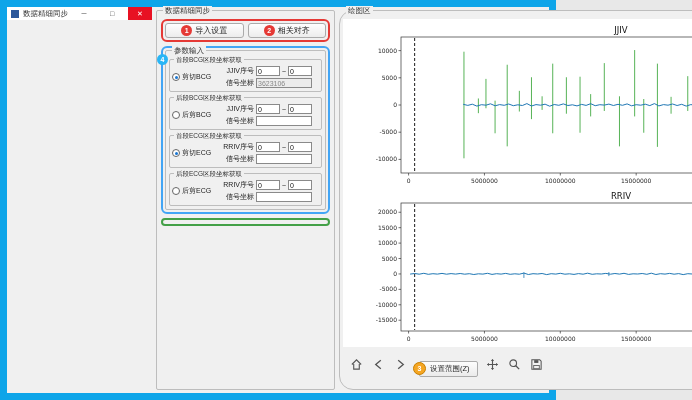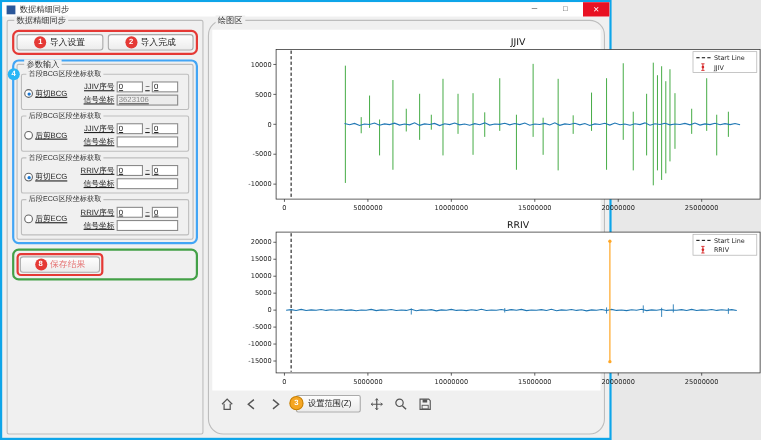--- a/index.html
+++ b/index.html
@@ -2,21 +2,21 @@
 <html style="--ann-red: #e53935; --ann-blue: #42a5f5; --ann-green: #43a047; --ann-orange: #f5a623;"><head>
 <meta charset="utf-8">
 <style>
   :root{
     --ann-red:#e53935; --ann-blue:#42a5f5; --ann-green:#43a047; --ann-orange:#f5a623;
     --panel-bg:#f0f0f0; --box-border:#bdbdbd;
   }
   *{box-sizing:border-box;}
   html,body{margin:0;padding:0;}
   body{width:692px;height:400px;font-family:"Liberation Sans","DejaVu Sans",sans-serif;background:#e8e8e8;overflow:hidden;font-size:8px;color:#222;}
-  .window{width:556px;height:400px;display:flex;flex-direction:column;background:var(--panel-bg);border:2px solid #0ea5e9;}
+  .window{width:556px;height:400px;display:flex;flex-direction:row;background:var(--panel-bg);border:7px solid #0ea5e9;}
   
   .titlebar{height:13px;background:#ffffff;display:flex;align-items:center;padding-left:4px;gap:4px;flex:0 0 auto;}
   .title-icon{width:8px;height:8px;background:#2b579a;flex:0 0 auto;}
   .title-text{font-size:7.5px;color:#333;flex:1;white-space:nowrap;overflow:hidden;}
   .win-btn{width:24px;height:13px;display:flex;align-items:center;justify-content:center;font-size:7px;color:#444;cursor:default;}
   .win-btn.close{background:#e81123;color:#fff;}
   
   .main{flex:1;display:flex;padding:3px 4px;gap:4px;min-height:0;}
   .groupbox{border:1px solid var(--box-border);border-radius:2px;position:relative;background:var(--panel-bg);}
   .legend{position:absolute;top:-5px;left:6px;background:var(--panel-bg);padding:0 2px;font-size:7.5px;color:#333;line-height:9px;white-space:nowrap;}
@@ -34,21 +34,21 @@
   .step-badge.blue{background:#29b6f6;}
   .step-badge.green{background:var(--ann-green);}
   .step-badge.orange{background:var(--ann-orange);border:1px solid #c77f00;}
   
   .btn{background:linear-gradient(#fefefe,#ececec);border:1px solid #ababab;border-radius:3px;height:15px;display:flex;align-items:center;justify-content:center;gap:3px;font-size:8px;padding:0 3px;cursor:default;font-family:inherit;color:#222;width:100%;}
   .btn .blabel{white-space:nowrap;text-align:right;}
   .btn.save-red .blabel{color:#e57373;}
   .import-row{display:flex;gap:4px;}
   .import-row .btn{flex:1;}
   
-  .param-wrap{position:relative;text-decoration:underline;}
+  .param-wrap{position:relative;}
   .param-wrap .corner{position:absolute;left:-6px;top:6px;z-index:3;}
   .param-box{padding:8px 3px 3px;display:flex;flex-direction:column;gap:5px;}
   .subgroup{border:1px solid var(--box-border);border-radius:2px;position:relative;padding:6px 2px 3px;background:var(--panel-bg);}
   .sub-body{display:flex;align-items:center;}
   .radio-col{width:46px;display:flex;align-items:center;gap:2px;flex:0 0 auto;}
   .radio{width:8px;height:8px;border:1px solid #666;border-radius:50%;background:#fff;position:relative;flex:0 0 auto;}
   .radio.checked::after{content:'';position:absolute;left:1.5px;top:1.5px;right:1.5px;bottom:1.5px;background:#1976d2;border-radius:50%;}
   .radio-label{font-size:7px;white-space:nowrap;}
   .fields{flex:1;display:flex;flex-direction:column;gap:2px;}
   .frow{display:flex;align-items:center;gap:2px;}
@@ -63,21 +63,21 @@
   
   .log-box{flex:1;padding:7px 3px 3px;display:flex;min-height:0;}
   .log-list{background:#fff;border:1px solid #a0a0a0;flex:1;font-size:7px;line-height:9.5px;padding:1px 2px;overflow:hidden;color:#222;}
   
   .figure{background:#fff;padding:3px 14px 1px;flex:0 0 auto;}
   .figure svg{display:block;margin:0 auto;}
   svg text{font-family:"DejaVu Sans","Liberation Sans",sans-serif;}
   .toolbar{display:flex;align-items:center;gap:7px;padding:4px 0 0 6px;flex:0 0 auto;}
   .tool-btn{width:15px;height:15px;display:flex;align-items:center;justify-content:center;background:transparent;border:none;padding:0;cursor:default;}
   .tool-btn svg{width:13px;height:13px;}
-  .range-wrap{position:relative;margin-left:4px;}
+  .range-wrap{position:relative;margin-left:4px;margin-top:10px;}
   .range-btn{border:1px solid #ababab;background:linear-gradient(#fdfdfd,#ebebeb);border-radius:2px;font-size:7.5px;padding:2px 7px 2px 10px;font-family:inherit;color:#222;cursor:default;}
   .range-wrap .step-badge{position:absolute;left:-6px;top:1px;width:13px;height:13px;z-index:2;}
   
   .statusbar{height:15px;flex:0 0 auto;display:flex;align-items:center;gap:8px;padding:0 3px;border-top:1px solid #d5d5d5;background:var(--panel-bg);}
   .status-text{font-size:7.5px;color:#222;white-space:nowrap;}
   .progress-track{flex:1;height:11px;border:1px solid #9e9e9e;background:#e0e0e0;position:relative;}
   .progress-fill{height:100%;background:linear-gradient(90deg,#9ccc65 0%,#66bb6a 30%,#26a69a 62%,#64b5f6 100%);}
   .progress-label{position:absolute;left:50%;top:50%;transform:translate(-50%,-50%);font-size:7px;color:#102a12;}
 </style>
 </head>
@@ -98,21 +98,21 @@
     <div class="left-panel groupbox">
       <div class="legend">数据精细同步</div>
 
       <div class="ann red import-row">
         <button class="btn">
           <span class="step-badge red">1</span>
           <span class="blabel">导入设置</span>
         </button>
         <button class="btn">
           <span class="step-badge red">2</span>
-          <span class="blabel">导入完成</span>
+          <span class="blabel">相关对齐</span>
         </button>
       </div>
 
       <div class="ann blue param-wrap">
         <span class="step-badge blue corner">4</span>
         <div class="groupbox param-box">
           <div class="legend">参数输入</div>
 
           <div class="subgroup">
             <div class="legend sub">首段BCG区段坐标获取</div>
@@ -199,26 +199,20 @@
                   <input class="input wide" value="" style="">
                 </div>
               </div>
             </div>
           </div>
 
         </div>
       </div>
 
       <div class="ann green actions-grid">
-        <div class="ann red slim">
-          <button class="btn save-red">
-            <span class="step-badge red">8</span>
-            <span class="blabel">保存结果</span>
-          </button>
-        </div>
       </div>
 
     </div>
 
     <div class="right-panel groupbox">
       <div class="legend">绘图区</div>
 
       <div class="figure">
         <svg id="chart1" width="492" height="166">
             <rect x="44" y="15" width="440" height="136" fill="#ffffff" stroke="#333" stroke-width="0.7"></rect>

